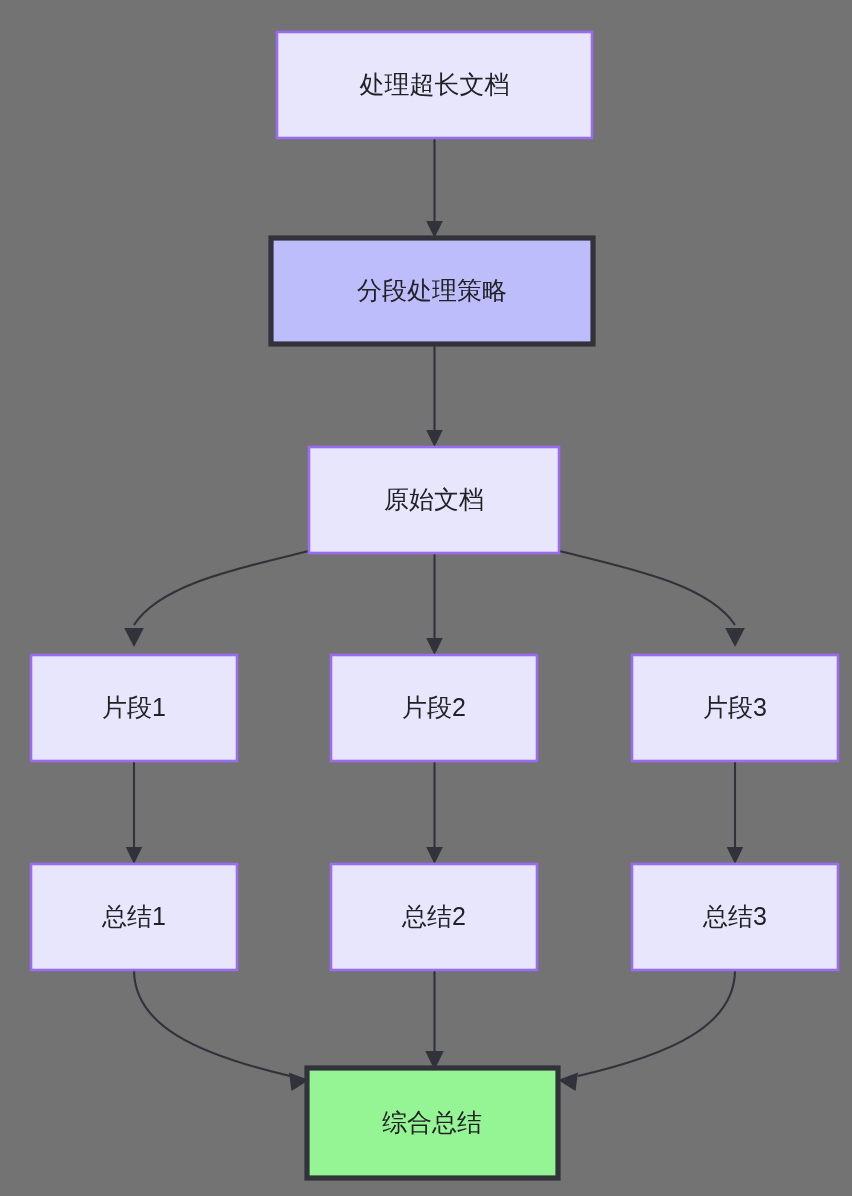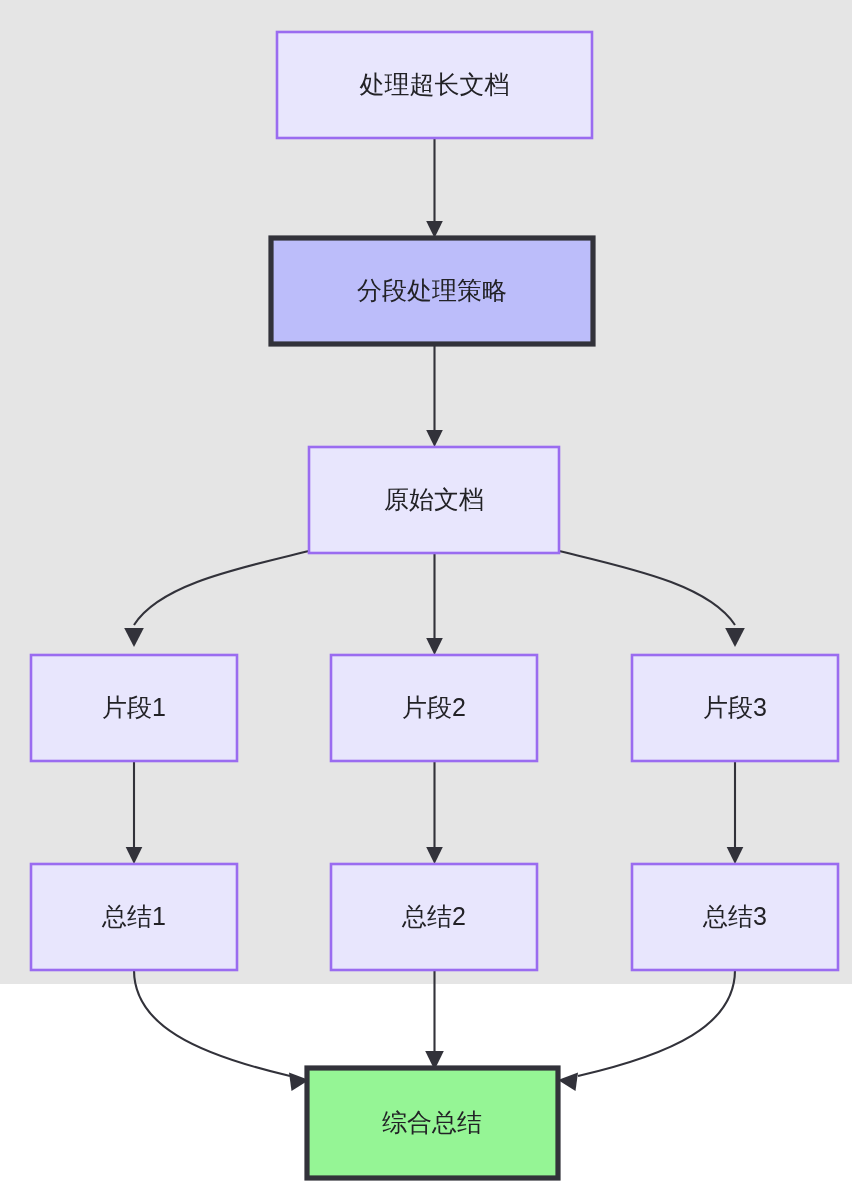--- a/index.html
+++ b/index.html
@@ -9,22 +9,22 @@
   }
   body {
     width: 852px;
     height: 1196px;
     font-family: "Liberation Sans", "DejaVu Sans", sans-serif;
     overflow: hidden;
   }
   #flowchart-root {
     position: relative;
     width: 852px;
-    height: 984px;
-    background: #e5e5e5;
+    height: 1196px;
+    background: #737373;
   }
   svg.diagram {
     display: block;
     width: 852px;
     height: 1196px;
   }
   .node-rect {
     stroke-linejoin: miter;
   }
   .node-label {

